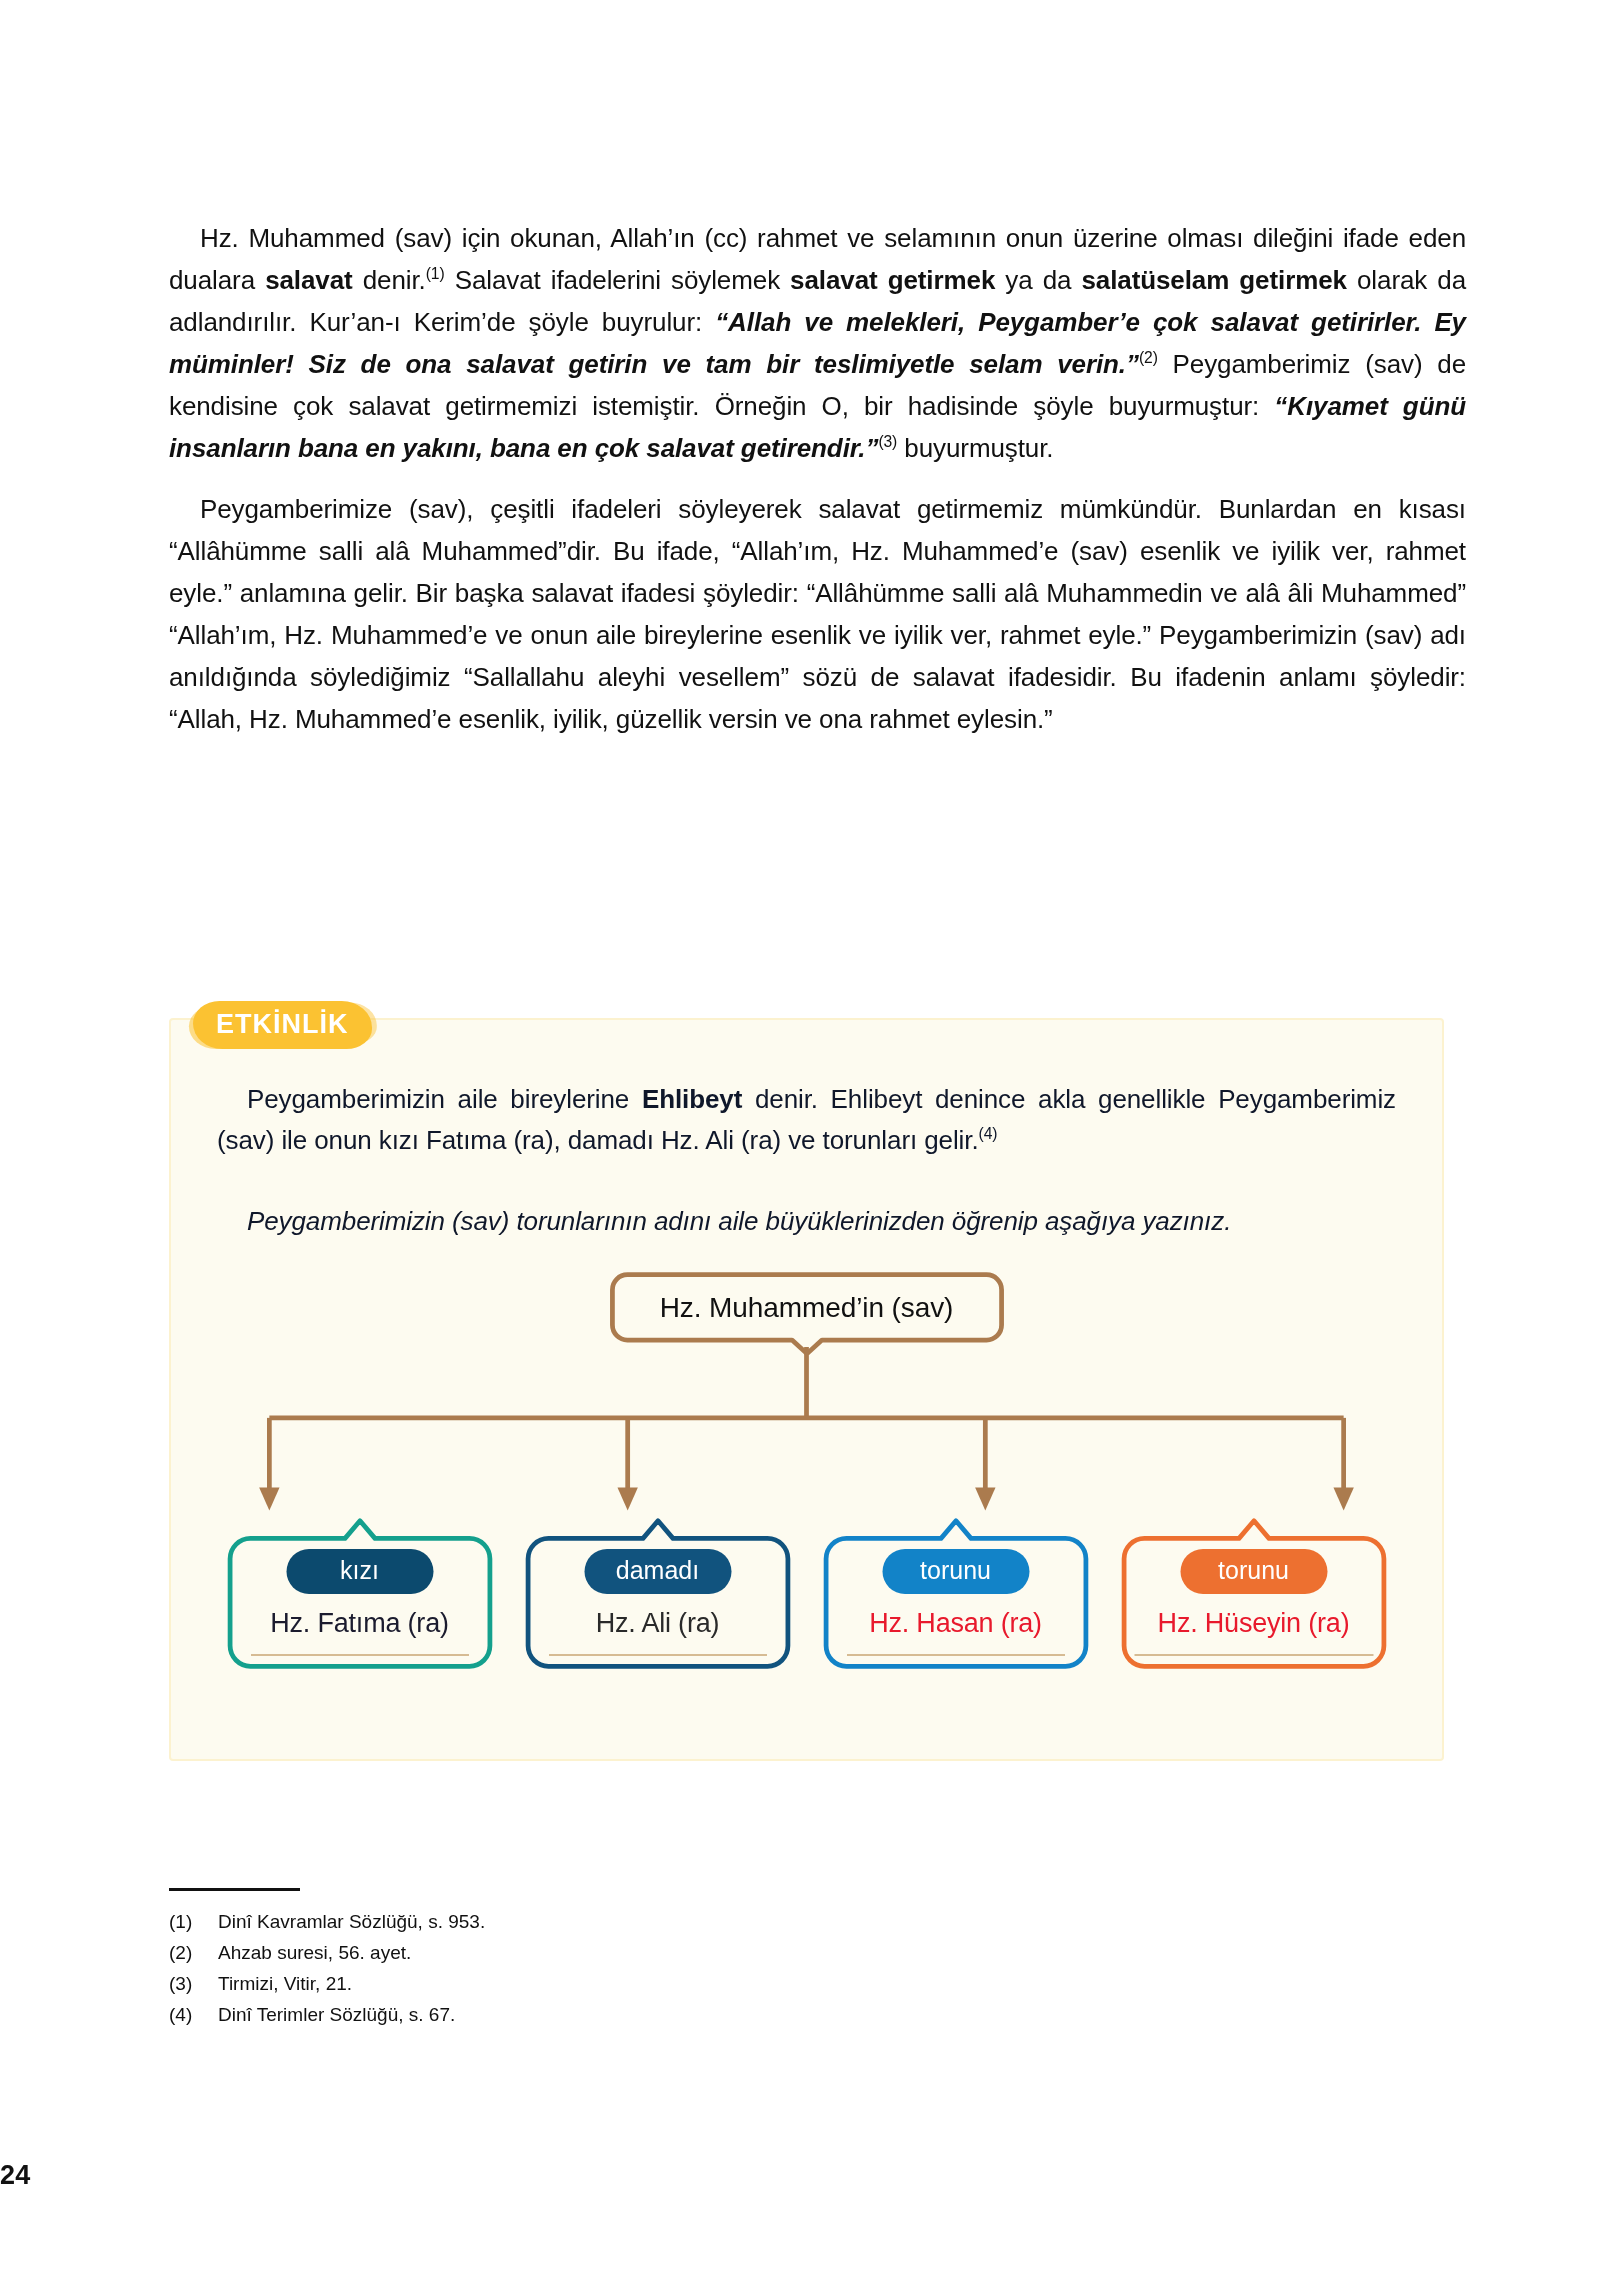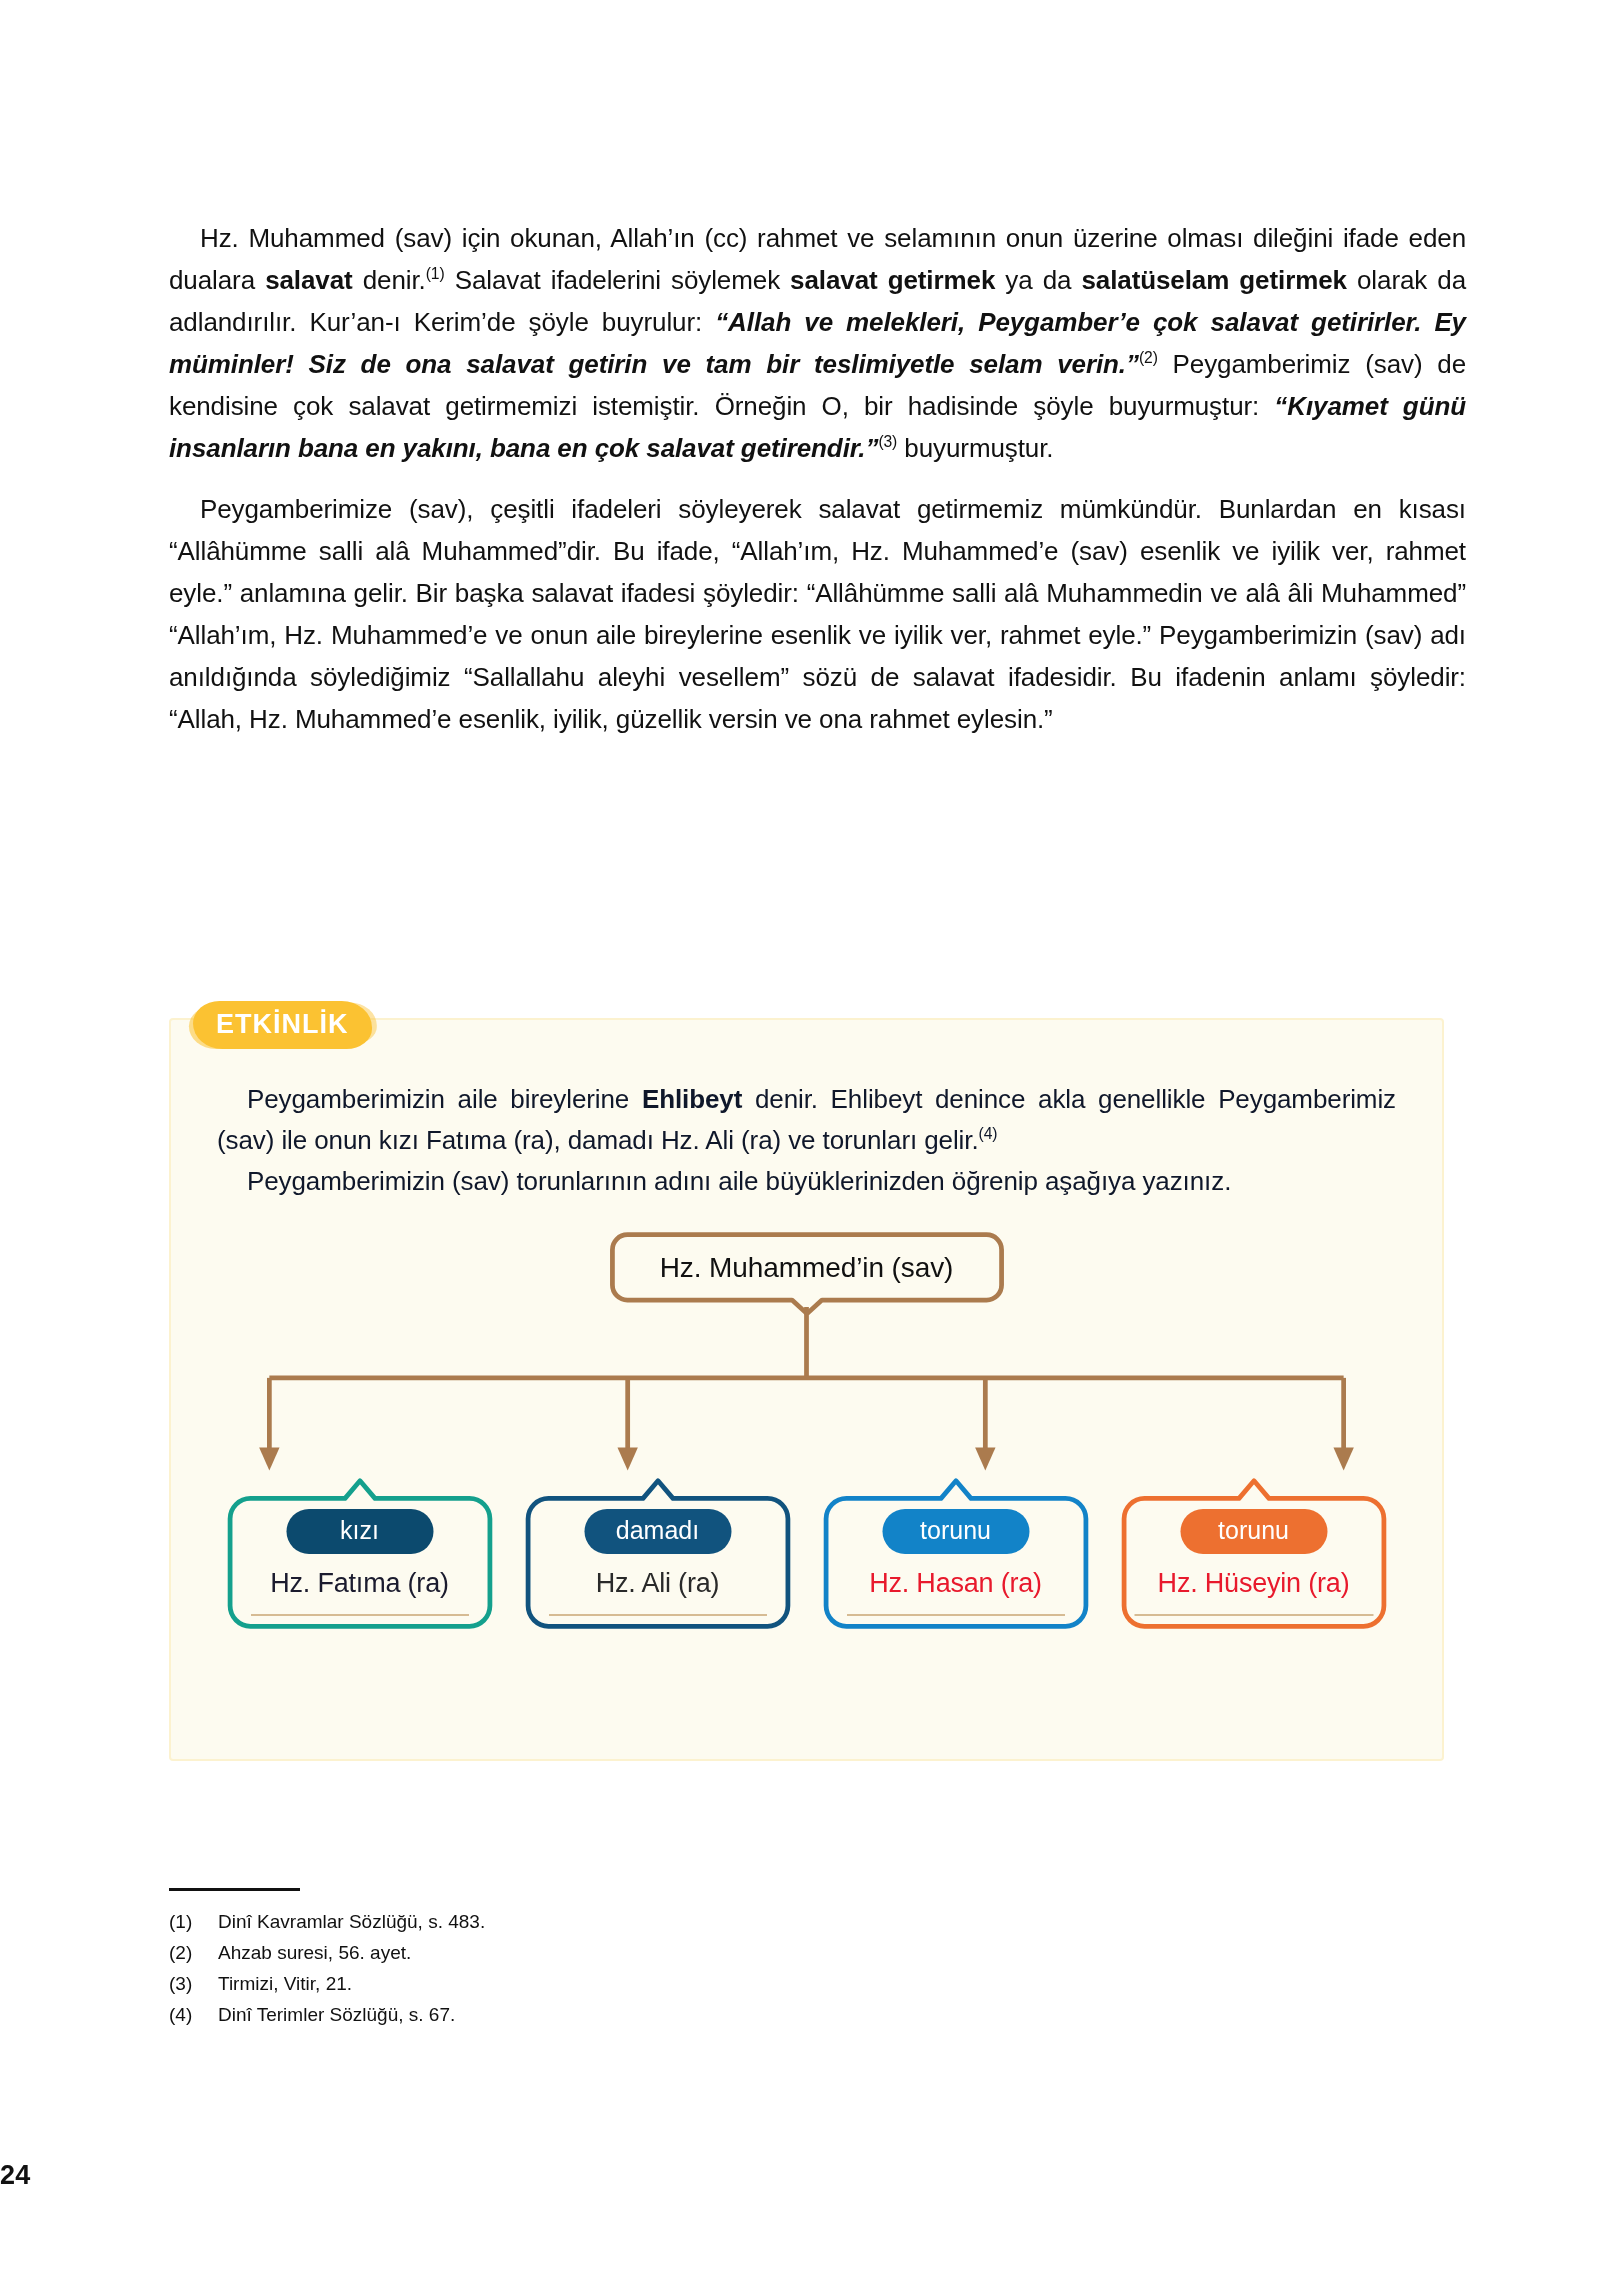--- a/index.html
+++ b/index.html
@@ -105,20 +105,22 @@
 
   .act-cite {
     font-size: 23px;
     font-style: italic;
     text-align: right;
     margin: 30px 9.5px 0 0;
     color: #111111;
   }
 
   .act-task {
+    margin-top: 40px;
+    font-style: italic;
   }
 
   
   .diagram {
     position: relative;
     width: 100%;
     height: 402px;
     margin-top: 24.5px;
   }
   .diagram svg { display: block; }
@@ -311,21 +313,21 @@
         </div>
       </div>
     </div>
   </div>
 
   <div class="footnotes">
     <div class="fn-rule"></div>
 
     <div class="fn-line">
       <span class="fn-num">(1)</span>
-      <span class="fn-txt">Dinî Kavramlar Sözlüğü, s. 483.</span>
+      <span class="fn-txt">Dinî Kavramlar Sözlüğü, s. 953.</span>
     </div>
     <div class="fn-line">
       <span class="fn-num">(2)</span>
       <span class="fn-txt">Ahzab suresi, 56. ayet.</span>
     </div>
     <div class="fn-line">
       <span class="fn-num">(3)</span>
       <span class="fn-txt">Tirmizi, Vitir, 21.</span>
     </div>
     <div class="fn-line">

